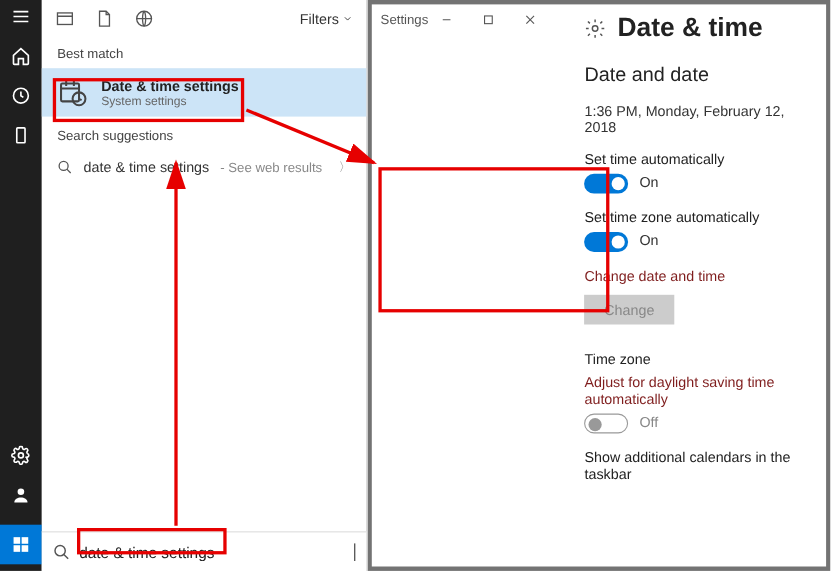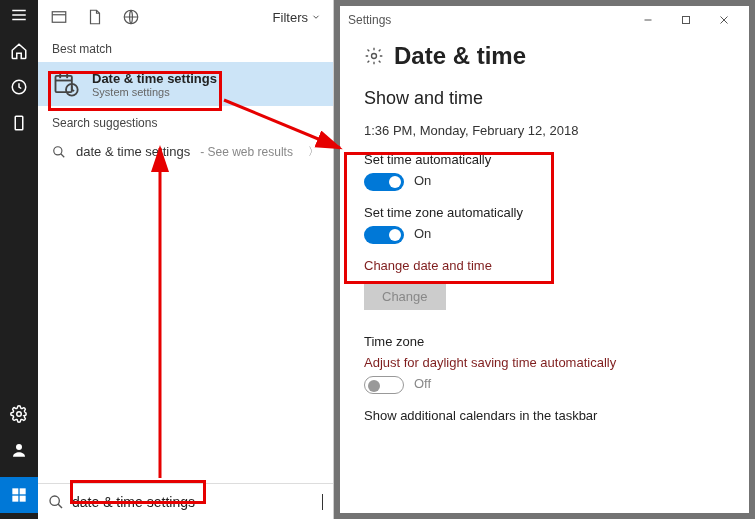--- a/index.html
+++ b/index.html
@@ -26,21 +26,21 @@
   .bm-text .t2 { font-size: 11px; color:#666; }
   .suggestion { display:flex; align-items:center; padding: 8px 14px; gap: 10px; font-size: 13px; color:#333; cursor:pointer; }
   .sugg-tail { color:#888; font-size:12px; }
   .chevron { margin-left:auto; color:#888; font-size:11px; }
 
   .search-bar { margin-top:auto; display:flex; align-items:center; height:36px; border-top:1px solid #ddd; background:#fff; padding:0 10px; gap:8px; }
   .search-bar input { border:0; outline:0; font-size:14px; flex:1; color:#222; }
   .caret { border-right:1px solid #333; height:16px; margin-left:-7px; animation: blink 1s infinite; }
   @keyframes blink { 50% { opacity:0; } }
 
-  .settings { flex:1; background:#fff; display:flex; flex-direction:column; border:6px solid #737373; }
+  .settings { flex:1; background:#fff; display:flex; border:4px solid #737373; }
   .titlebar { height:28px; display:flex; align-items:center; padding:0 8px; font-size:12px; color:#555; }
   .tb-right { margin-left:auto; display:flex; gap:4px; }
   .tb-btn { width:34px; height:22px; display:flex; align-items:center; justify-content:center; color:#555; cursor:pointer; }
   .tb-btn svg { width:12px; height:12px; }
 
   .settings-body { padding: 2px 24px 10px 24px; overflow:hidden; }
   .page-title { font-size: 24px; font-weight:700; color:#222; margin: 6px 0 18px 0; display:flex; align-items:center; gap:10px; }
   .section-title { font-size: 18px; color:#222; margin: 4px 0 14px 0; }
   .datetime-line { font-size: 13px; color:#333; margin-bottom: 14px; }
   .setting-label { font-size: 13px; color:#222; margin: 6px 0 6px 0; }
@@ -205,21 +205,21 @@
   </div>
 
   <div class="settings-body">
     <div class="page-title">
       <svg width="20" height="20" viewBox="0 0 24 24" fill="none" stroke="#555" stroke-width="1.6">
           <circle cx="12" cy="12" r="3"></circle>
           <path d="M12 2v3M12 19v3M4.2 4.2l2.1 2.1M17.7 17.7l2.1 2.1M2 12h3M19 12h3M4.2 19.8l2.1-2.1M17.7 6.3l2.1-2.1"></path>
         </svg>
       <span>Date &amp; time</span>
     </div>
-    <div class="section-title">Show and time</div>
+    <div class="section-title">Date and date</div>
     <div class="datetime-line">1:36 PM, Monday, February 12, 2018</div>
 
     <div class="setting-label">Set time automatically</div>
     <div class="toggle-row">
       <div class="toggle on">
           <div class="knob"></div>
         </div>
       <span class="toggle-text">On</span>
     </div>
 

